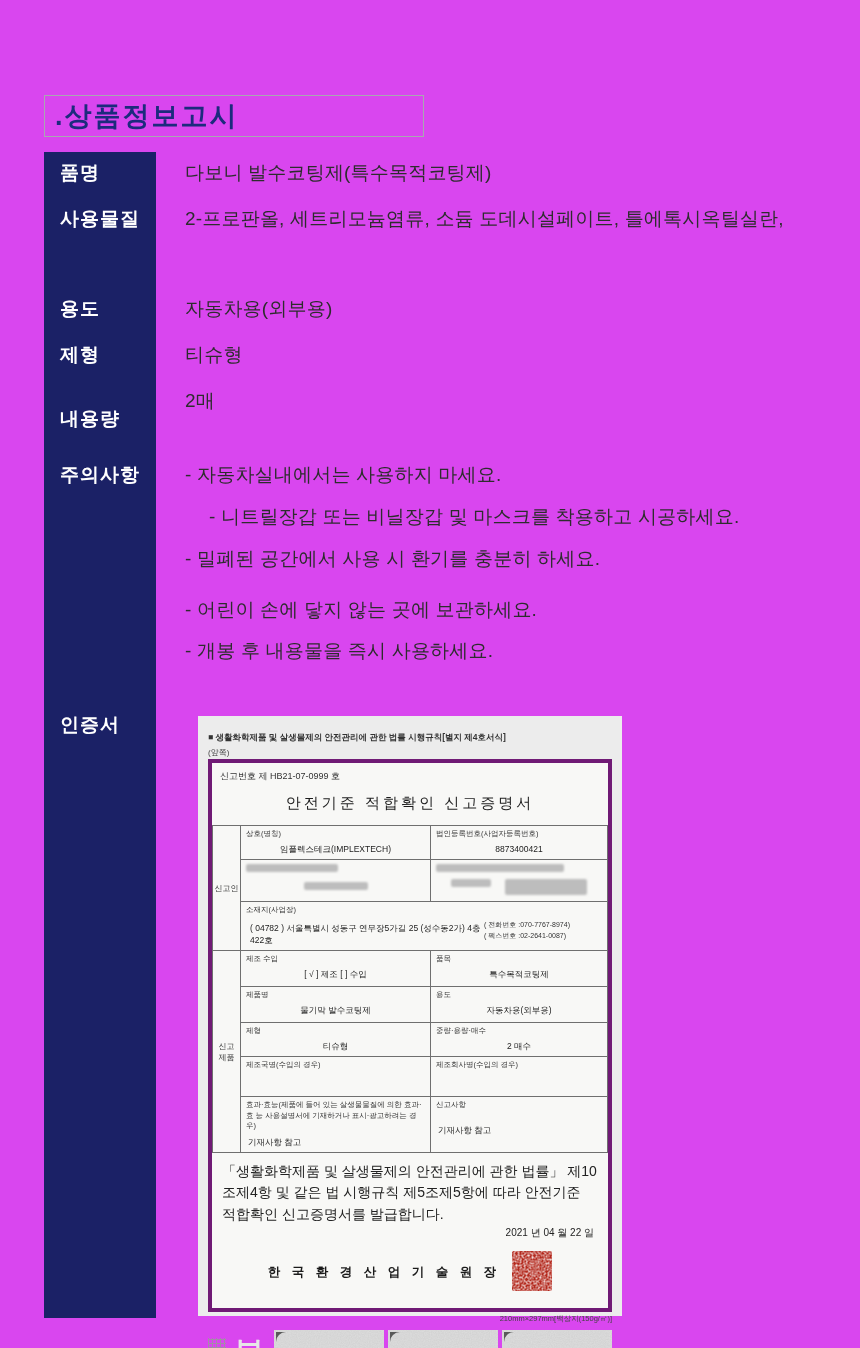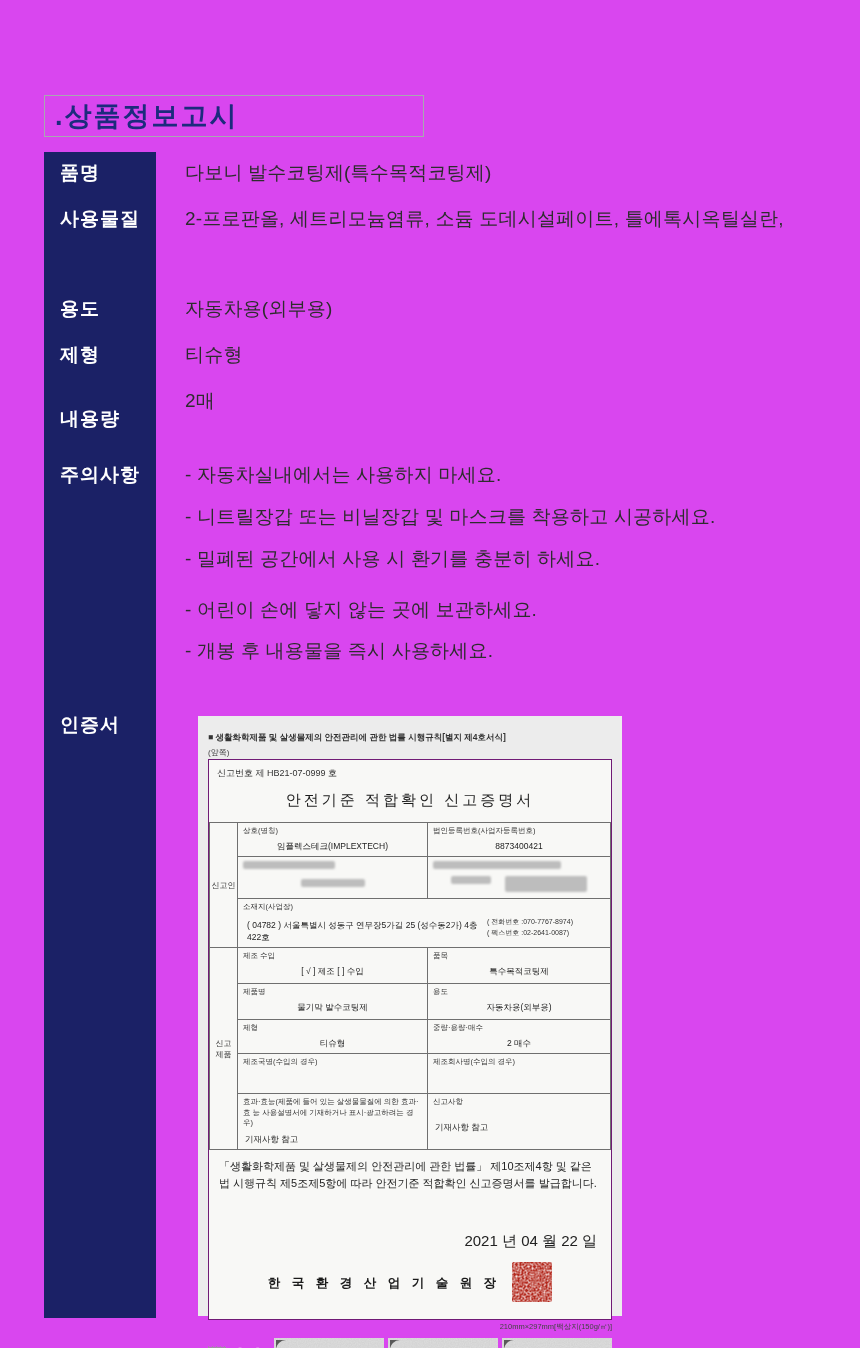--- a/index.html
+++ b/index.html
@@ -15,39 +15,39 @@
 
   
   .sidebar { position:absolute; left:44px; top:152px; width:112px; height:1166px; background:#1b2166; }
   .side-label { position:absolute; left:60px; color:#ffffff; font-size:19px; font-weight:600; letter-spacing:1px; }
   .val { position:absolute; left:185px; color:#2d2d2d; font-size:19px; font-weight:500; letter-spacing:0.2px; }
 
   
   .cert { position:absolute; left:198px; top:716px; width:424px; height:600px; background:#ececec; padding:0 10px; color:#222; }
   .form-ref { font-size:8.5px; padding-top:16px; font-weight:bold; color:#333; }
   .front-mark { text-align:left; font-size:8px; color:#444; margin:3px 2px 1px 0; }
-  .paper { border:1px solid #701a75; background:#f8f8f6; }
+  .paper { border:4px solid #701a75; background:#f8f8f6; }
   .report-no { font-size:9px; padding:7px 8px 0; color:#333; }
   .paper-title { text-align:center; font-size:15px; font-weight:normal; letter-spacing:3px; margin:11px 0 12px; color:#1c1c1c; }
 
   table.cert-table { width:100%; border-collapse:collapse; table-layout:fixed; }
   .cert-table td { border:1px solid #6f6f6f; padding:3px 5px; vertical-align:top; }
   .cert-table td.sec { text-align:center; vertical-align:middle; font-size:8px; padding:2px 1px; color:#333; }
   .cl { font-size:7.5px; text-align:left; color:#333; line-height:1.35; }
   .cv { font-size:8.5px; text-align:center; margin-top:5px; color:#222; }
   .addr-row { display:flex; align-items:flex-start; margin-top:4px; }
   .addr { flex:1; text-align:left; font-size:8.5px; padding-left:4px; margin-top:4px; }
   .telfax { width:118px; font-size:7px; color:#333; line-height:1.6; }
 
   .blur { background:#bdbdbd; border-radius:2px; filter:blur(1.3px); height:8px; }
   .strip { margin-top:1px; }
   .blur-row { display:flex; gap:14px; margin-top:7px; justify-content:center; align-items:flex-start; }
 
-  .statement { font-size:11px; line-height:1.55; padding:8px 10px 0; color:#222; }
-  .date-line { text-align:right; margin-top:40px; padding-right:14px; font-size:15px; color:#222; }
+  .statement { font-size:14px; line-height:1.55; padding:8px 10px 0; color:#222; }
+  .date-line { text-align:right; padding-right:14px; font-size:10px; color:#222; }
   .issuer-row { display:flex; justify-content:center; align-items:center; gap:12px; margin:10px 0 12px; min-height:46px; }
   .issuer-text { font-size:12.5px; font-weight:bold; letter-spacing:4px; color:#1a1a1a; }
 
   .size-note { text-align:right; font-size:7.5px; color:#444; margin-top:2px; }
 
   .noise-strip { display:flex; gap:4px; margin-top:6px; align-items:flex-start; }
   .grid-mark {
     width:26px; height:30px; margin-top:8px; opacity:0.8;
     background:
       repeating-linear-gradient(0deg, #9a9a9a 0 1px, transparent 1px 4px),
@@ -73,21 +73,21 @@
   <div class="side-label" style="top:388px;margin-top:18px;">내용량</div>
   <div class="side-label" style="top:462px;">주의사항</div>
   <div class="side-label" style="top:712px;">인증서</div>
 
   <div class="val" style="top:160px;">다보니 발수코팅제(특수목적코팅제)</div>
   <div class="val" style="top:206px;">2-프로판올, 세트리모늄염류, 소듐 도데시설페이트, 틀에톡시옥틸실란,</div>
   <div class="val" style="top:296px;">자동차용(외부용)</div>
   <div class="val" style="top:342px;">티슈형</div>
   <div class="val" style="top:388px;">2매</div>
   <div class="val" style="top:462px;">- 자동차실내에서는 사용하지 마세요.</div>
-  <div class="val" style="top:504px;">- 니트릴장갑 또는 비닐장갑 및 마스크를 착용하고 시공하세요.</div>
+  <div class="val" style="top:504px;margin-left:24px;">- 니트릴장갑 또는 비닐장갑 및 마스크를 착용하고 시공하세요.</div>
   <div class="val" style="top:546px;">- 밀폐된 공간에서 사용 시 환기를 충분히 하세요.</div>
   <div class="val" style="top:597px;">- 어린이 손에 닿지 않는 곳에 보관하세요.</div>
   <div class="val" style="top:638px;">- 개봉 후 내용물을 즉시 사용하세요.</div>
 
   <div class="cert">
     <div class="form-ref">■ 생활화학제품 및 살생물제의 안전관리에 관한 법률 시행규칙[별지 제4호서식]</div>
     <div class="front-mark">(앞쪽)</div>
 
     <div class="paper">
       <div class="report-no">신고번호 제 HB21-07-0999 호</div>

